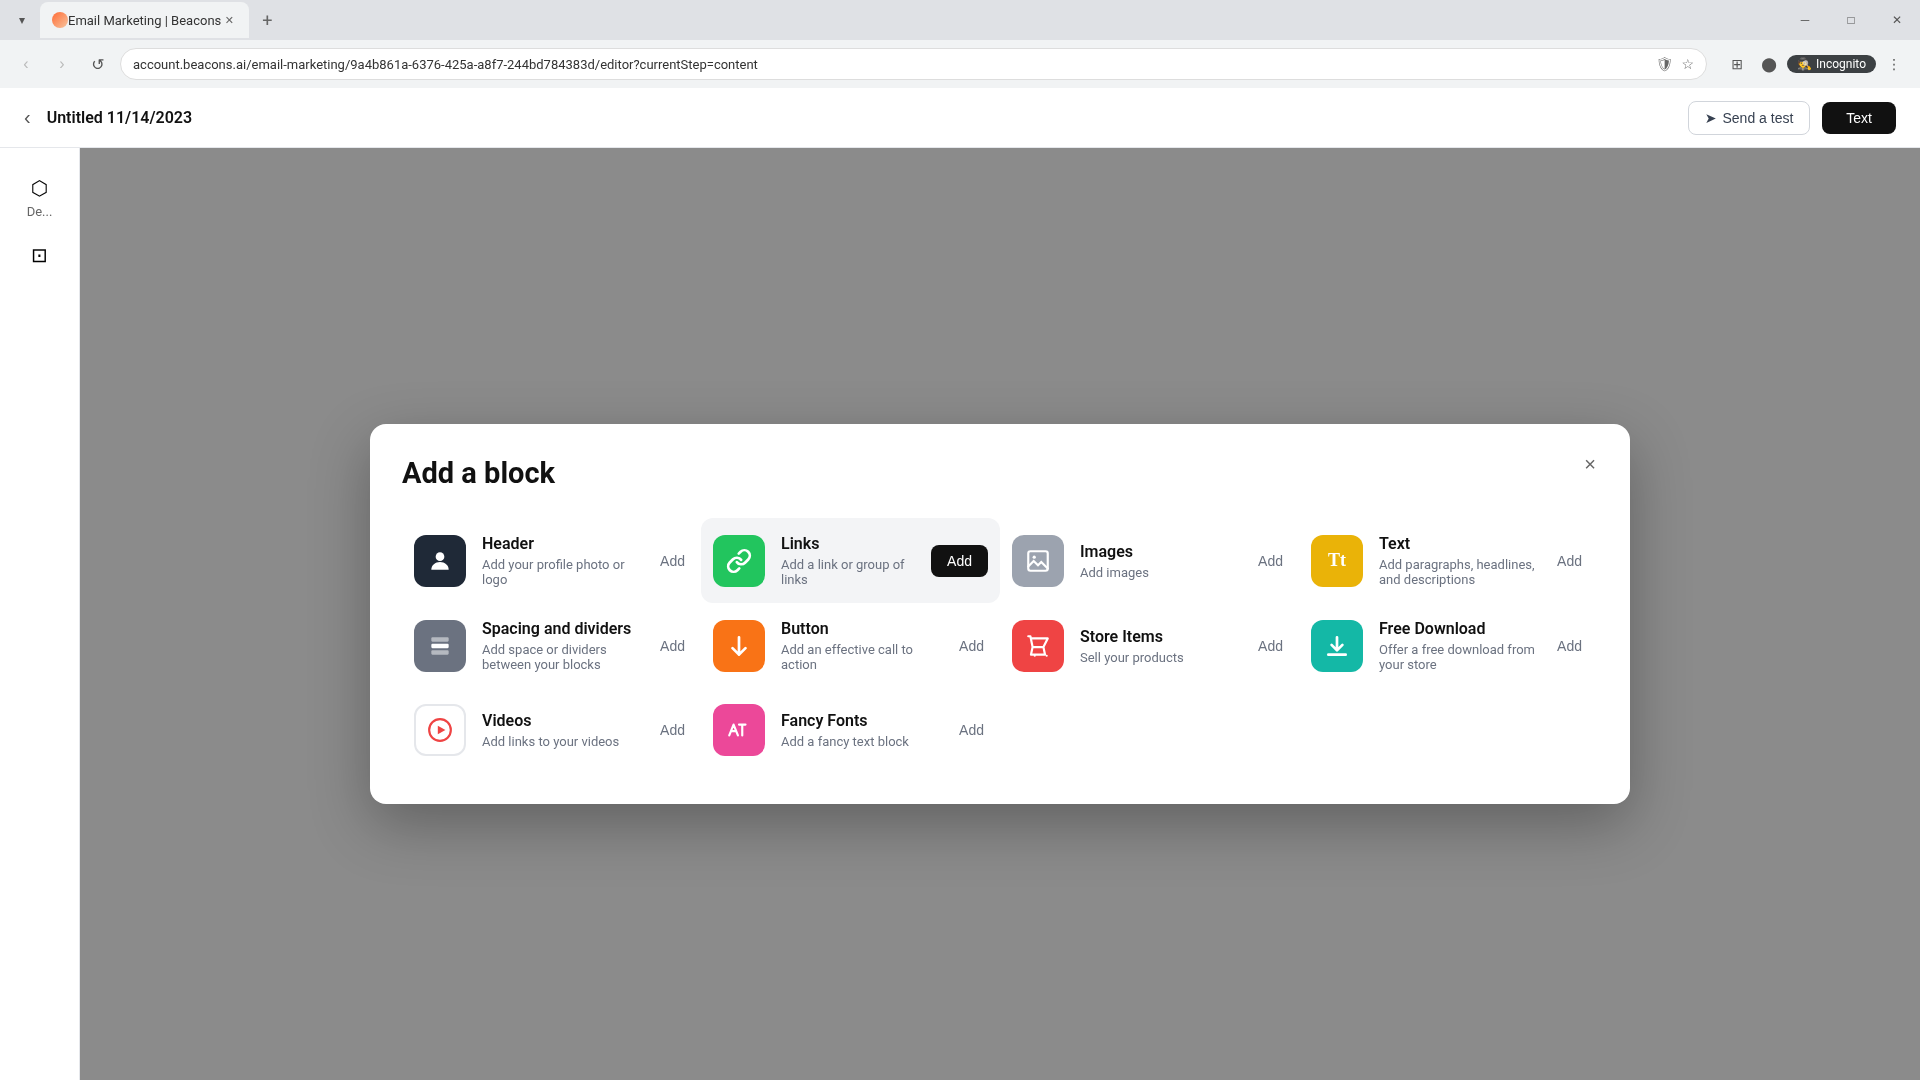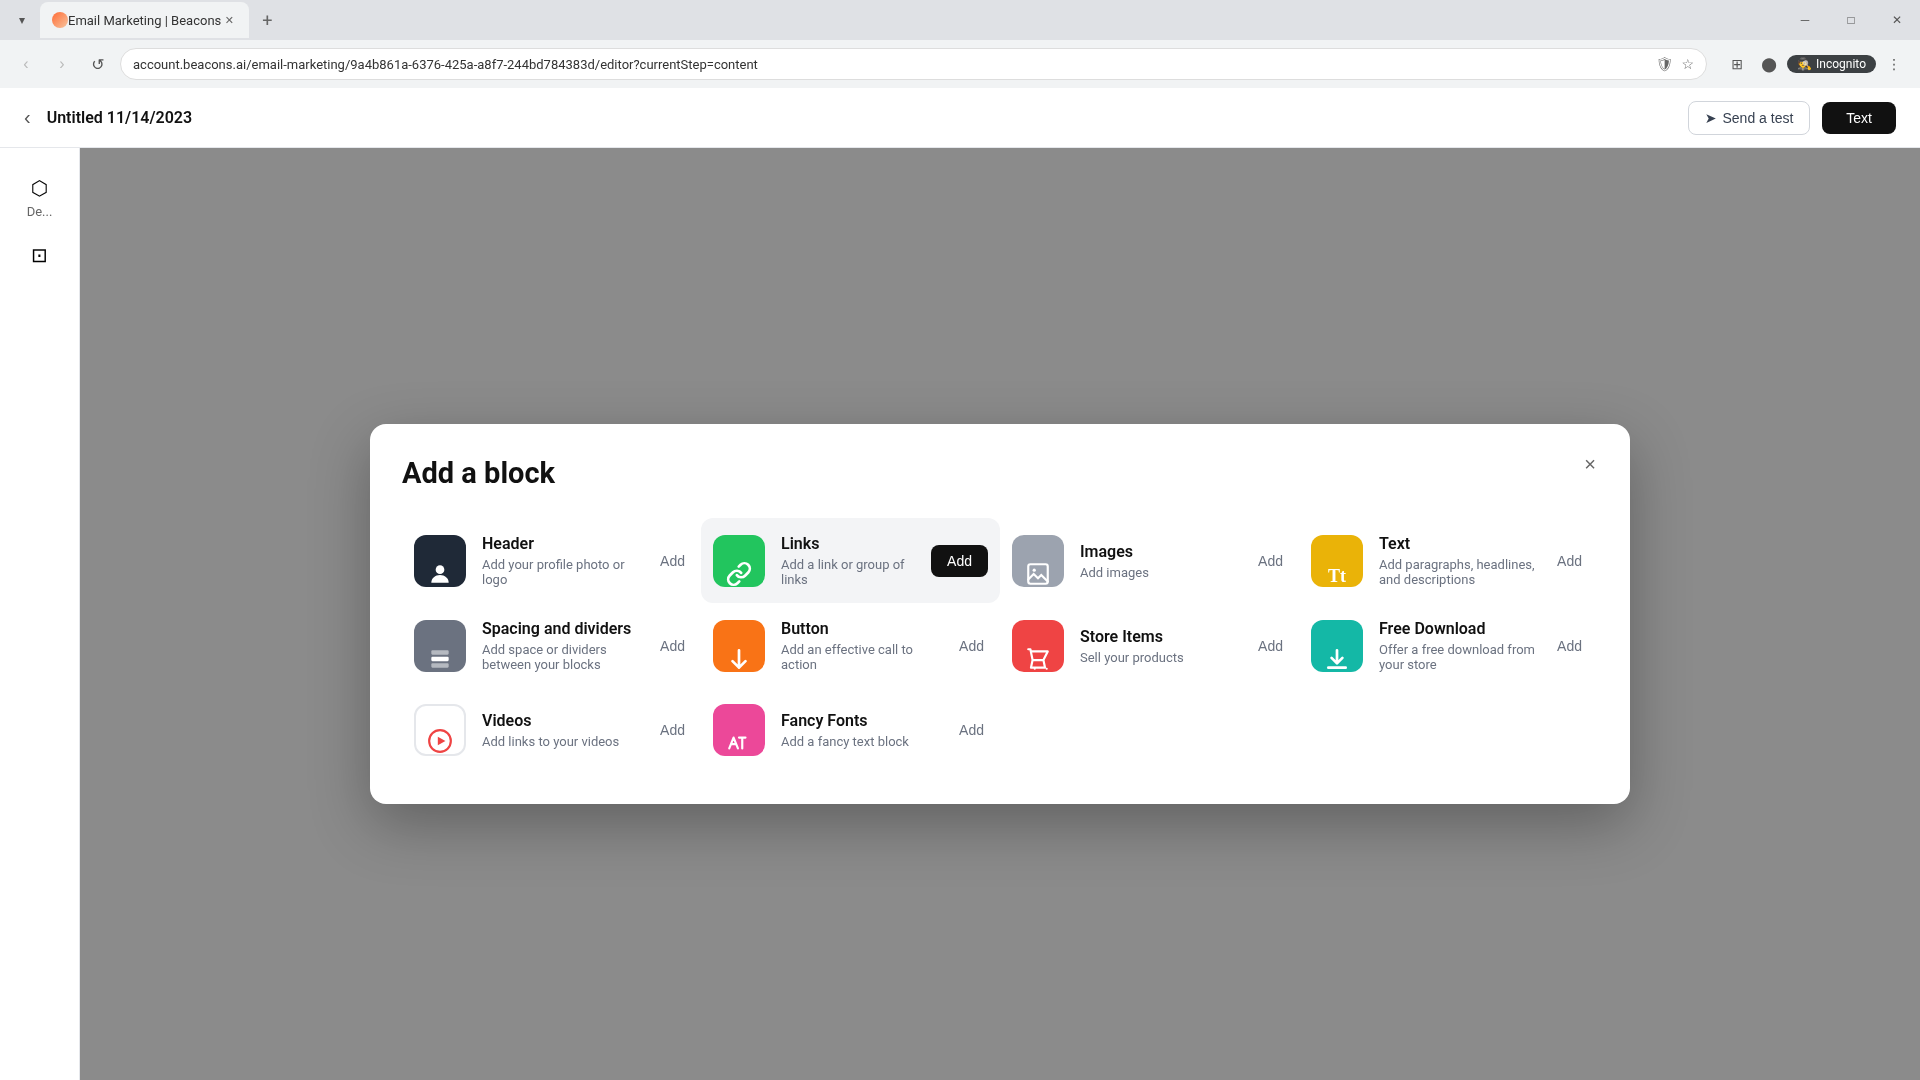--- a/index.html
+++ b/index.html
@@ -314,21 +314,21 @@
 
     .block-row.highlighted {
       background: #f3f4f6;
     }
 
     .block-icon {
       width: 52px;
       height: 52px;
       border-radius: 12px;
       display: flex;
-      align-items: flex-end;
+      align-items: center;
       justify-content: center;
       font-size: 24px;
       flex-shrink: 0;
       color: white;
     }
 
     .block-info {
       flex: 1;
     }
 

